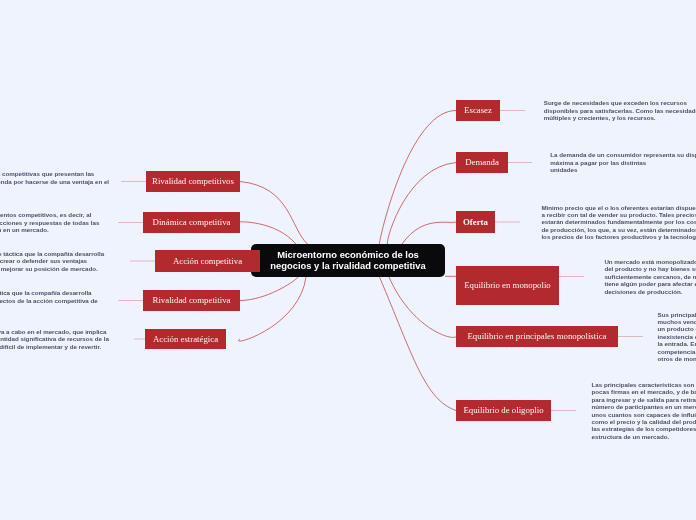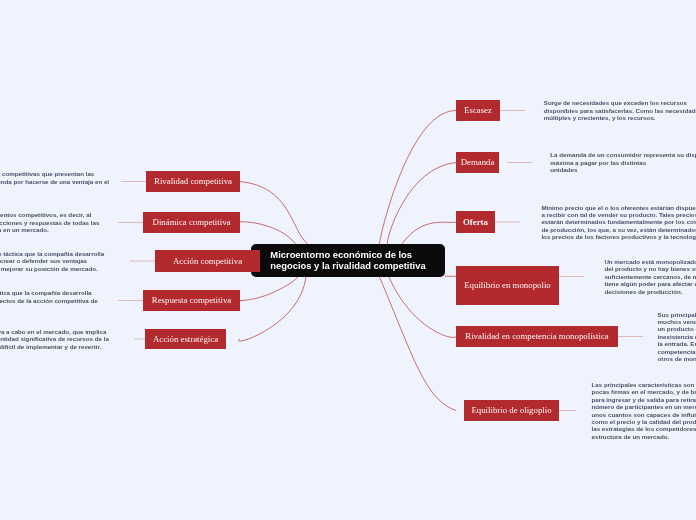--- a/index.html
+++ b/index.html
@@ -15,21 +15,21 @@
     background:#b22a2d; color:#fbf4f4;
     font-family:"Liberation Serif", serif;
     font-size:8.8px; line-height:1;
     display:flex; align-items:center; justify-content:center;
     white-space:nowrap;
   }
   .central {
     position:absolute; box-sizing:border-box;
     background:#0a0a0c; color:#ffffff; border-radius:5px;
     font-size:9.4px; font-weight:bold; line-height:10.1px;
-    display:flex; align-items:center; justify-content:center; text-align:left;
+    display:flex; align-items:center; justify-content:center; text-align:center;
   }
   .central > span { white-space:pre-line; }
   .node > span, .central > span { transform:translateZ(0); display:block; }
   .desc {
     position:absolute; color:#4a5068; font-weight:bold;
     font-size:6.2px; line-height:7.34px; white-space:pre-line;
     transform:translateZ(0);
   }
 </style>
 </head>
@@ -60,58 +60,58 @@
     <path d="M 551 410.5 L 576 410.5" fill="none" stroke="#deb9bd" stroke-width="1"></path>
   </svg>
 
 <div class="central" id="central-node" style="left:251px;top:244px;width:194px;height:33px;">
     <span>Microentorno económico de los
 negocios y la rivalidad competitiva</span>
   </div>
 
 <div id="left-branches">
     <div class="node" style="left: 146px; top: 171px; width: 94px; height: 21px;">
-      <span>Rivalidad competitiva</span>
+      <span>Rivalidad competitivos</span>
     </div>
     <div class="desc" style="left: -63.9px; top: 170.49px; width: 210px;">Conjunto de acciones competitivas que presentan las
 empresas en la contienda por hacerse de una ventaja en el
 mercado.</div>
     <div class="node" style="left: 143px; top: 212px; width: 97px; height: 21px; text-align: center;">
       <span>Dinámica competitiva</span>
     </div>
     <div class="desc" style="left: -69.5px; top: 211.49px; width: 210px;">Conjunto de enfrentamientos competitivos, es decir, al
 conjunto de todas las acciones y respuestas de todas las
 empresas que compiten en un mercado.</div>
     <div class="node" style="left: 155px; top: 250px; width: 105px; height: 22px;">
       <span>Acción competitiva</span>
     </div>
     <div class="desc" style="left: -59.1px; top: 249.99px; width: 210px;">Acción estratégica o táctica que la compañía desarrolla
 con el propósito de crear o defender sus ventajas
 competitivas o para mejorar su posición de mercado.</div>
     <div class="node" style="left: 143px; top: 290px; width: 97px; height: 21px;">
-      <span>Respuesta competitiva</span>
+      <span>Rivalidad competitiva</span>
     </div>
     <div class="desc" style="left: -71.8px; top: 289.49px; width: 210px;">Acción estratégica o táctica que la compañía desarrolla
 para contrarrestar los efectos de la acción competitiva de
 un competidor.</div>
     <div class="node" style="left: 145px; top: 329px; width: 81px; height: 20px;">
       <span>Acción estratégica</span>
     </div>
     <div class="desc" style="left: -74.1px; top: 327.99px; width: 210px;">Es una acción que se lleva a cabo en el mercado, que implica
 el compromiso de una cantidad significativa de recursos de la
 compañía, y que es muy difícil de implementar y de revertir.</div>
   </div>
 <div id="right-branches">
     <div class="node" style="left: 456px; top: 100px; width: 44px; height: 21px;">
       <span>Escasez</span>
     </div>
     <div class="desc" style="left: 543.8px; top: 99.49px; width: 210px;">Surge de necesidades que exceden los recursos
 disponibles para satisfacerlas. Como las necesidades son
 múltiples y crecientes, y los recursos.</div>
-    <div class="node" style="left: 456px; top: 152px; width: 43px; height: 21px;">
+    <div class="node" style="left: 456px; top: 152px; width: 52px; height: 21px;">
       <span>Demanda</span>
     </div>
     <div class="desc" style="left: 550.3px; top: 151.49px; width: 210px;">La demanda de un consumidor representa su disposición
 máxima a pagar por las distintas
 unidades</div>
     <div class="node" style="left: 456px; top: 211px; width: 39px; height: 22px; font-weight: bold;">
       <span>Oferta</span>
     </div>
     <div class="desc" style="left: 541.4px; top: 203.65px; width: 210px;">Mínimo precio que el o los oferentes estarían dispuestos
 a recibir con tal de vender su producto. Tales precios
@@ -120,30 +120,30 @@
 los precios de los factores productivos y la tecnología.</div>
     <div class="node" style="left: 456px; top: 266px; width: 103px; height: 39px;">
       <span>Equilibrio en monopolio</span>
     </div>
     <div class="desc" style="left: 604.4px; top: 258.15px; width: 210px;">Un mercado está monopolizado si hay un solo productor
 del producto y no hay bienes sustitutos
 suficientemente cercanos, de modo que el productor
 tiene algún poder para afectar el precio con sus
 decisiones de producción.</div>
     <div class="node" style="left: 456px; top: 326px; width: 162px; height: 21px;">
-      <span>Rivalidad en competencia monopolística</span>
+      <span>Equilibrio en principales monopolística</span>
     </div>
     <div class="desc" style="left: 657.6px; top: 310.81px; width: 210px;">Sus principales características son la existencia de
 muchos vendedores y compradores, la diferenciación de
 un producto con sustitutos cercanos, y la
 inexistencia de barreras significativas a
 la entrada. En este mercado hay elementos de
 competencia, y
 otros de monopolio.</div>
-    <div class="node" style="left: 456px; top: 400px; width: 95px; height: 21px; margin-left: 8px;">
+    <div class="node" style="left: 456px; top: 400px; width: 95px; height: 21px;">
       <span>Equilibrio de oligoplio</span>
     </div>
     <div class="desc" style="left: 591.5px; top: 381.14px; width: 210px;">Las principales características son la existencia de unas
 pocas firmas en el mercado, y de barreras importantes
 para ingresar y de salida para retirarse. Al ser reducido el
 número de participantes en un mercado oligopólico,
 unos cuantos son capaces de influir en variables
 como el precio y la calidad del producto, así como en
 las estrategias de los competidores y en la
 estructura de un mercado.</div>

